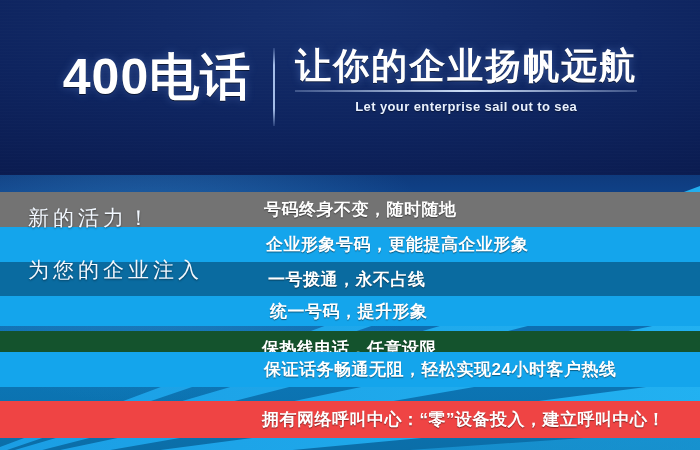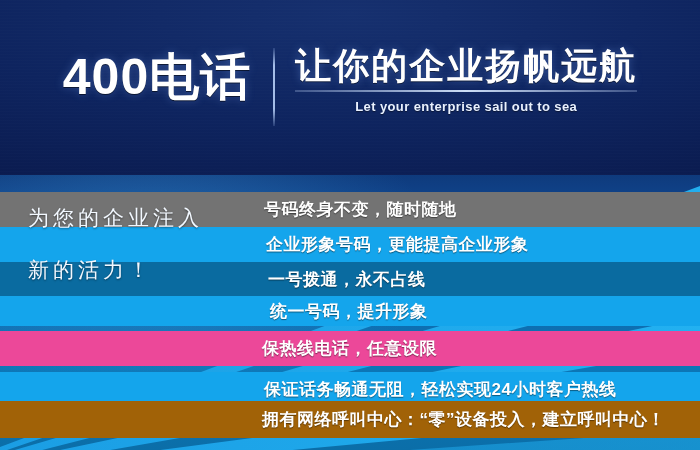--- a/index.html
+++ b/index.html
@@ -127,37 +127,37 @@
     </div>
 
     <div class="band" style="top:262px;height:34px;background:#0a6ba0;">
       <span class="btxt" style="margin-left:268px;">一号拨通，永不占线</span>
     </div>
 
     <div class="band" style="top:296px;height:30px;background:#14a5ec;">
       <span class="btxt" style="margin-left:270px;">统一号码，提升形象</span>
     </div>
 
-    <div class="band" style="top:331px;height:35px;background:#ec4899;">
+    <div class="band" style="top:331px;height:35px;background:#14532d;">
       <span class="btxt" style="margin-left:262px;">保热线电话，任意设限</span>
     </div>
 
-    <div class="band" style="top:372px;height:35px;background:#14a5ec;">
+    <div class="band" style="top:352px;height:35px;background:#14a5ec;">
       <span class="btxt" style="margin-left:264px;">保证话务畅通无阻，轻松实现24小时客户热线</span>
     </div>
 
-    <div class="band" style="top:401px;height:37px;background:#a16207;">
+    <div class="band" style="top:401px;height:37px;background:#ef4444;">
       <span class="btxt" style="margin-left:262px;">拥有网络呼叫中心：“零”设备投入，建立呼叫中心！</span>
     </div>
 
   </div>
 
   <div class="lead">
+    <div>新的活力！</div>
     <div>为您的企业注入</div>
-    <div>新的活力！</div>
   </div>
 
   <div class="hdr">
     <div class="hdr-noise"></div>
     <div class="hdr-row">
       <div class="brand">400电话</div>
       <div class="vline"></div>
       <div class="slogan-wrap">
         <div class="slogan-cn">让你的企业扬帆远航</div>
         <div class="slogan-rule"></div>

